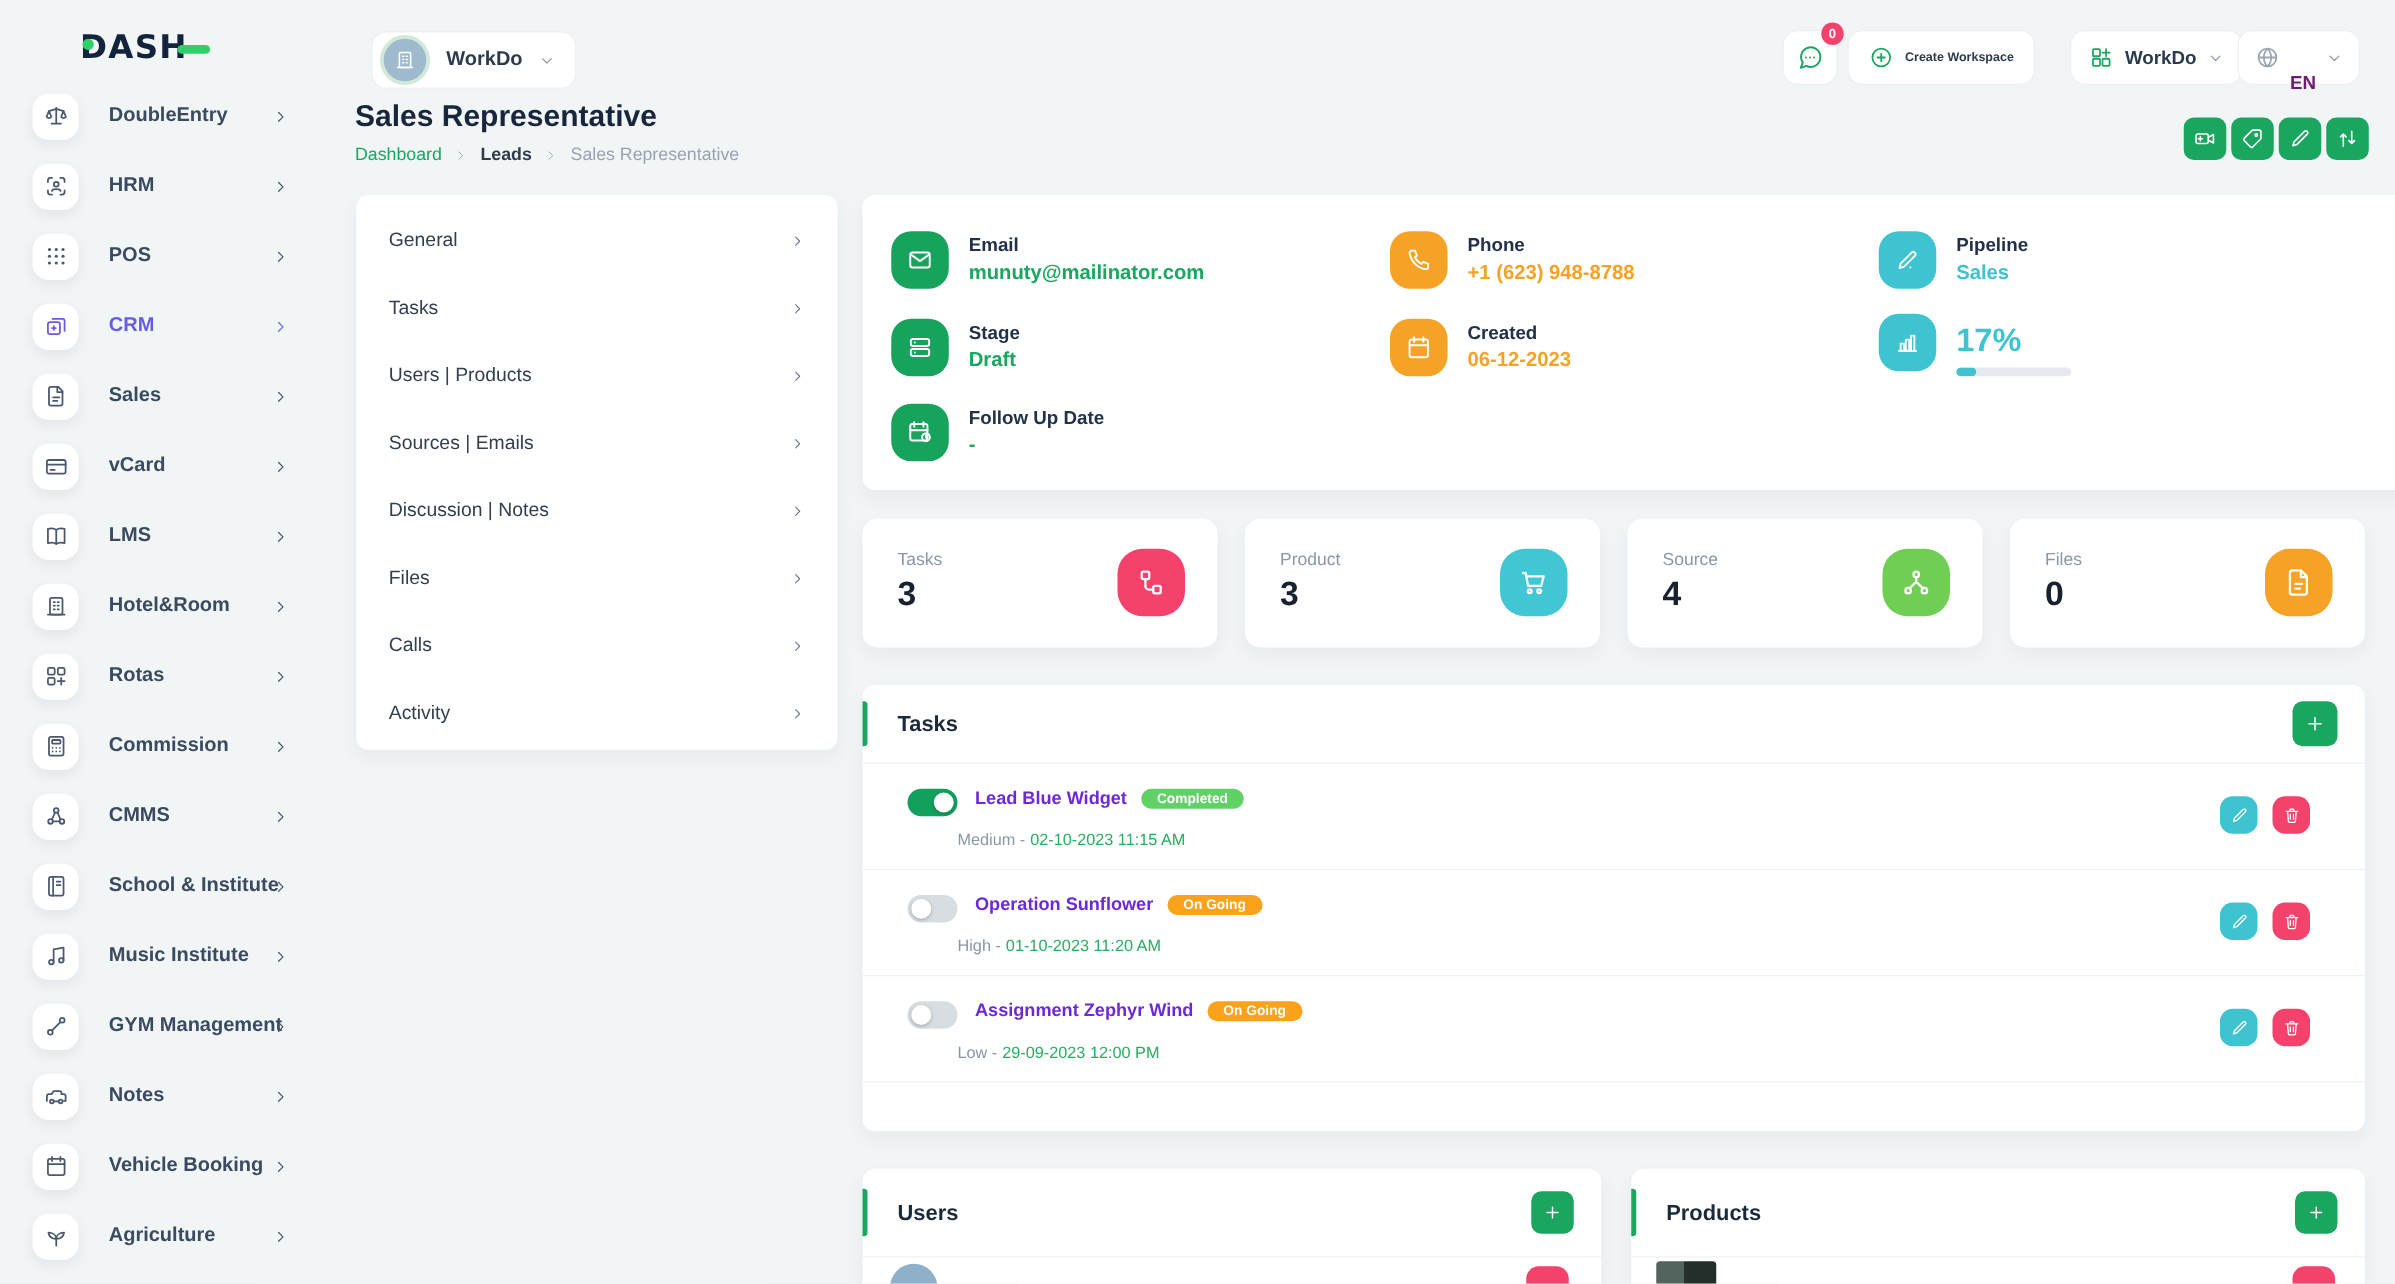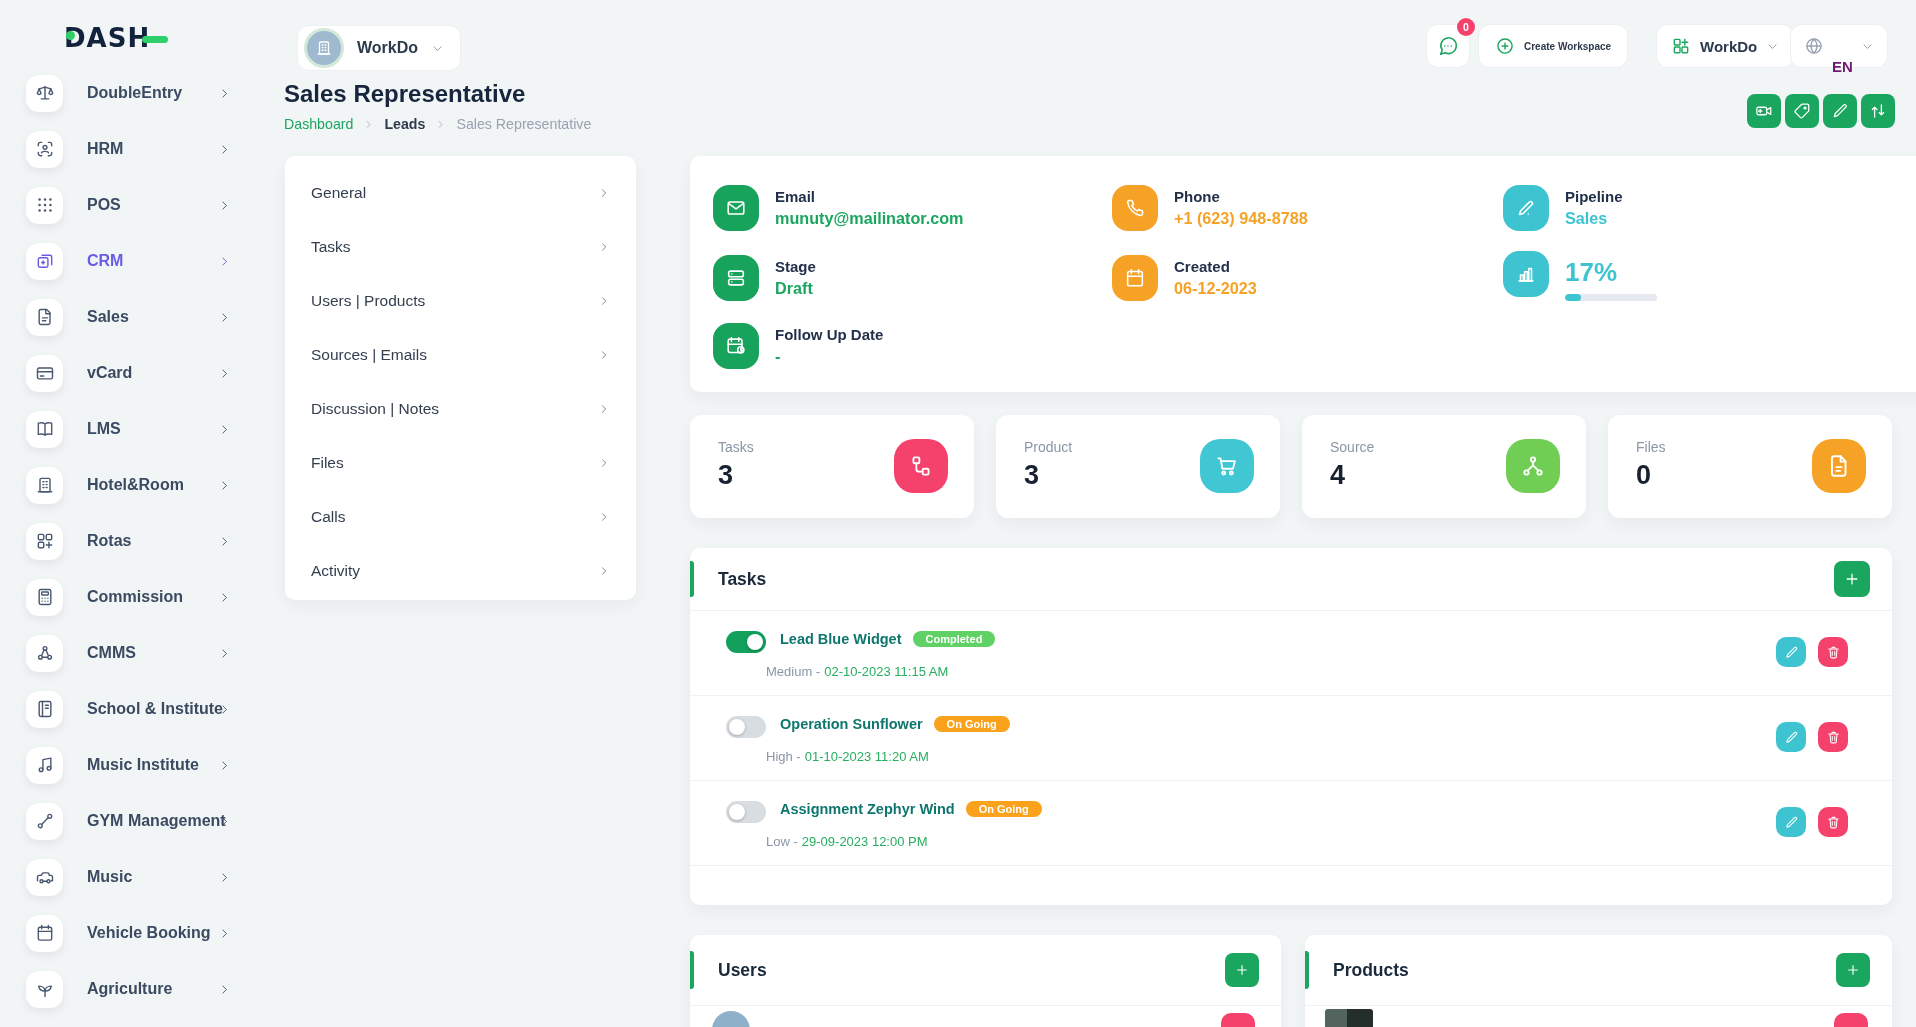--- a/index.html
+++ b/index.html
@@ -47,21 +47,21 @@
   .crumb-mid{color:#2f3b4c;font-weight:600;cursor:pointer;}
   .crumb-cur{color:#98a2b0;}
   .crumb-sep{color:#9aa4b2;width:11px;height:11px;}
   .head-actions{position:absolute;left:1747px;top:94px;display:flex;gap:4px;}
   .act-btn{width:34px;height:34px;border-radius:8px;background:#1aa65f;color:#fff;display:flex;align-items:center;justify-content:center;border:none;cursor:pointer;}
 
   
   .card{position:absolute;background:#fff;border-radius:10px;box-shadow:0 6px 16px rgba(25,39,62,.05);box-sizing:border-box;}
 
   
-  .nav-card{left:285px;top:156px;width:351px;height:444px;padding-top:10px;}
+  .nav-card{left:285px;top:156px;width:385px;height:444px;padding-top:10px;}
   .n-item{height:54px;display:flex;align-items:center;justify-content:space-between;padding:0 26px;cursor:pointer;}
   .n-lab{font-size:15.5px;color:#333e4e;}
   .n-chev{color:#6b7686;}
 
   
   .info-card{left:690px;top:156px;width:1406px;height:236px;}
   .cell{position:absolute;display:flex;gap:16px;}
   .ibox{width:46px;height:46px;border-radius:16px;display:flex;align-items:center;justify-content:center;color:#fff;}
   .ib-green{background:#17a35c}.ib-orange{background:#f6a227}.ib-teal{background:#3ec4d1}
   .cell-label{font-size:15px;font-weight:700;color:#22304a;padding-top:3px;}
@@ -87,21 +87,21 @@
   .add-btn{margin-left:auto;width:36px;height:36px;border-radius:8px;background:#1aa65f;color:#fff;border:none;display:flex;align-items:center;justify-content:center;cursor:pointer;}
   .sec-div{border-top:1px solid #eef1f5;}
 
   .tasks-card{left:690px;top:548px;width:1202px;height:357px;}
   .task-row{position:relative;height:84px;border-bottom:1px solid #eef1f5;}
   .tog{position:absolute;left:36px;top:20px;width:40px;height:22px;border-radius:11px;cursor:pointer;}
   .tog .knob{position:absolute;top:3px;width:16px;height:16px;border-radius:50%;background:#fff;box-shadow:0 1px 3px rgba(0,0,0,.25);}
   .tog.on{background:#12a05c}.tog.on .knob{right:3px;}
   .tog.off{background:#d8dde2}.tog.off .knob{left:3px;}
   .t-line1{position:absolute;left:90px;top:20px;display:flex;align-items:center;gap:11px;}
-  .t-name{font-size:14.5px;font-weight:700;color:#0f766e;}
+  .t-name{font-size:14.5px;font-weight:700;color:#6d28d9;}
   .badge{height:16px;border-radius:11px;padding:0 13px;display:flex;align-items:center;color:#fff;font-size:11px;font-weight:600;}
   .badge.tone-green{background:#5fd165}.badge.tone-orange{background:#faa21c}
   .t-meta{position:absolute;left:76px;top:53px;font-size:13px;color:#8a96a8;}
   .t-date{color:#27ae60;margin-left:4px;}
   .row-actions{position:absolute;right:44px;top:26px;display:flex;gap:12px;}
   .mini-btn{width:30px;height:30px;border-radius:10px;border:none;display:flex;align-items:center;justify-content:center;color:#fff;cursor:pointer;}
   .mini-edit{background:#3ec4d1}.mini-del{background:#f5426c}
 
   .users-card{left:690px;top:935px;width:591px;height:180px;}
   .products-card{left:1305px;top:935px;width:587px;height:180px;}
@@ -368,21 +368,21 @@
     <span class="s-ic">
             <span class="ic i20">
               <svg viewBox="0 0 24 24" fill="none" stroke="currentColor" stroke-width="1.7" stroke-linecap="round" stroke-linejoin="round">
                 <path d="M3 16.5V12a2 2 0 0 1 2-2h2.5l2-3H15a2 2 0 0 1 2 2v1h2a2 2 0 0 1 2 2v4.5h-1.6"></path>
                 <circle cx="7.8" cy="17" r="1.8"></circle>
                 <circle cx="16.2" cy="17" r="1.8"></circle>
                 <path d="M9.6 17h4.6"></path>
               </svg>
             </span>
           </span>
-    <span class="s-lab">Music</span>
+    <span class="s-lab">Notes</span>
     <span class="ic s-chev">
             <svg viewBox="0 0 24 24" fill="none" stroke="currentColor" stroke-width="1.7" stroke-linecap="round" stroke-linejoin="round">
               <path d="M9 5.5 15.5 12 9 18.5"></path>
             </svg>
           </span>
   </div>
         <div class="s-item">
     <span class="s-ic">
             <span class="ic i20">
               <svg viewBox="0 0 24 24" fill="none" stroke="currentColor" stroke-width="1.7" stroke-linecap="round" stroke-linejoin="round">

